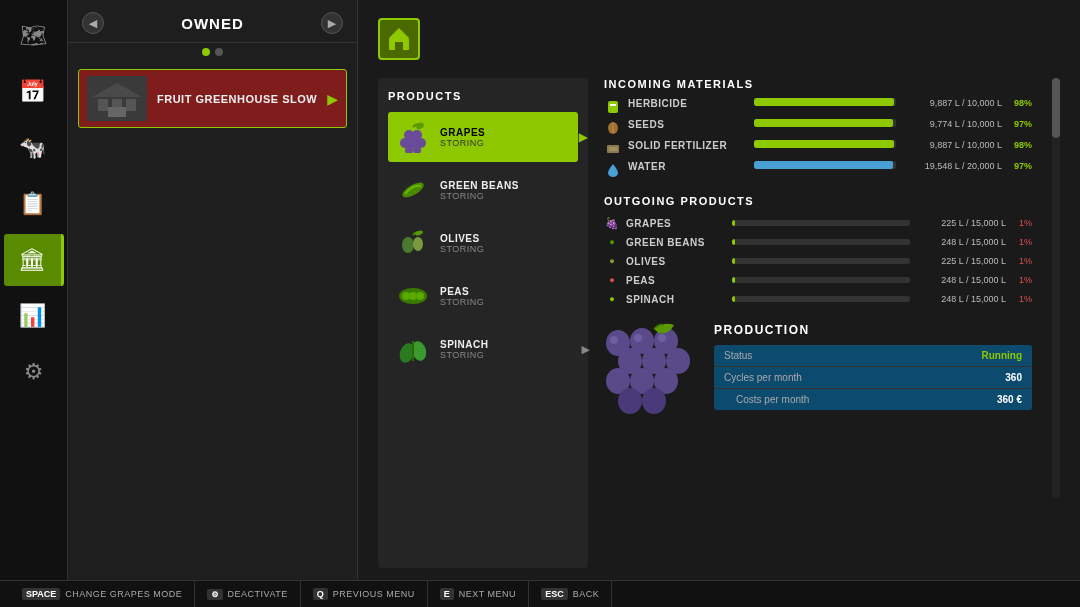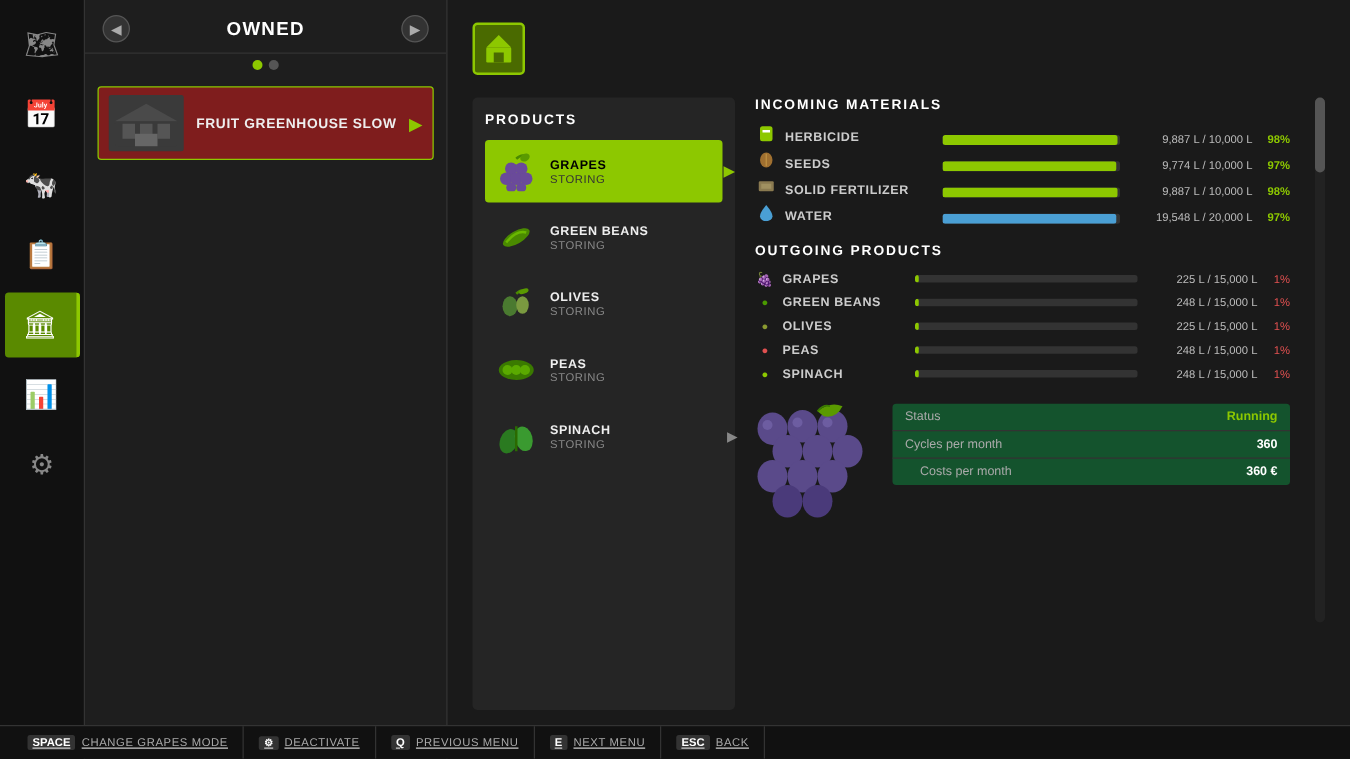--- a/index.html
+++ b/index.html
@@ -242,21 +242,21 @@
       letter-spacing: 1.5px;
       margin-bottom: 8px;
     }
 
     .materials-list, .products-list {
       margin-bottom: 16px;
     }
 
     .material-row {
       display: flex;
-      align-items: flex-end;
+      align-items: flex-start;
       margin-bottom: 3px;
       gap: 6px;
     }
     .material-icon {
       width: 18px;
       height: 18px;
       font-size: 12px;
       display: flex;
       align-items: center;
       justify-content: center;
@@ -357,21 +357,21 @@
       flex: 1;
     }
     .production-box-title {
       color: #fff;
       font-size: 12px;
       font-weight: bold;
       letter-spacing: 1.5px;
       margin-bottom: 8px;
     }
     .prod-table {
-      background: #14532d;
+      background: #0c4a6e;
       border-radius: 3px;
       width: 100%;
     }
     .prod-row {
       display: flex;
       align-items: center;
       padding: 5px 10px;
       border-bottom: 1px solid #333;
     }
     .prod-row:last-child { border-bottom: none; margin-left: 12px; }
@@ -407,21 +407,20 @@
     .bottom-bar {
       position: absolute;
       bottom: 0; left: 0; right: 0;
       height: 27px;
       background: #111;
       border-top: 1px solid #333;
       display: flex;
       align-items: center;
       padding: 0 10px;
       gap: 0;
-      text-decoration: underline;
     }
     .bottom-item {
       display: flex;
       align-items: center;
       gap: 5px;
       padding: 0 12px;
       height: 100%;
       border-right: 1px solid #333;
     }
     .bottom-key {
@@ -726,20 +725,21 @@
 
             <ellipse cx="10" cy="17" rx="4" ry="4" fill="#7a6ab0" opacity="0.6"></ellipse>
             <ellipse cx="34" cy="15" rx="4" ry="4" fill="#7a6ab0" opacity="0.6"></ellipse>
             <ellipse cx="58" cy="15" rx="4" ry="4" fill="#7a6ab0" opacity="0.6"></ellipse>
 
             <path d="M50,6 Q60,-2 70,2 Q65,12 55,10 Z" fill="#5a9a00"></path>
             <path d="M50,6 Q55,0 60,2" stroke="#3a7a00" stroke-width="1.5" fill="none"></path>
           </svg>
         </div>
         <div class="production-box">
+          <div class="production-box-title">PRODUCTION</div>
           <div class="prod-table">
             <div class="prod-row">
               <span class="prod-label">Status</span>
               <span class="prod-value running">Running</span>
             </div>
             <div class="prod-row">
               <span class="prod-label">Cycles per month</span>
               <span class="prod-value">360</span>
             </div>
             <div class="prod-row">

